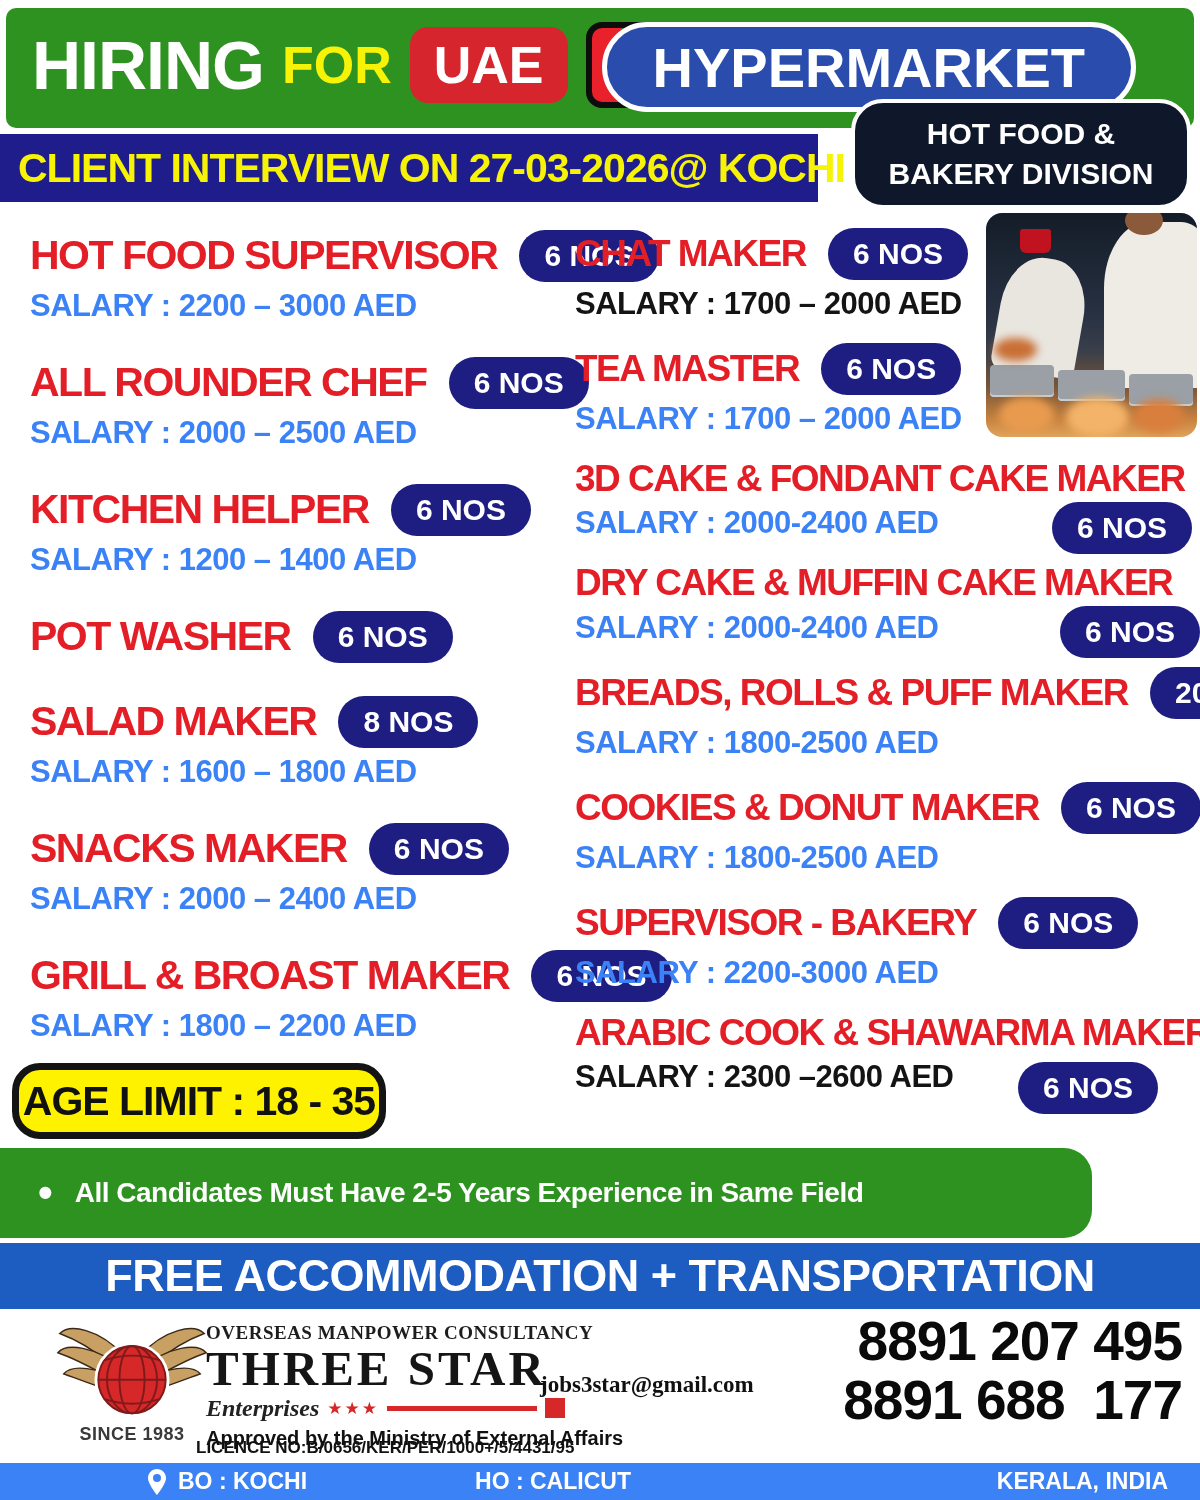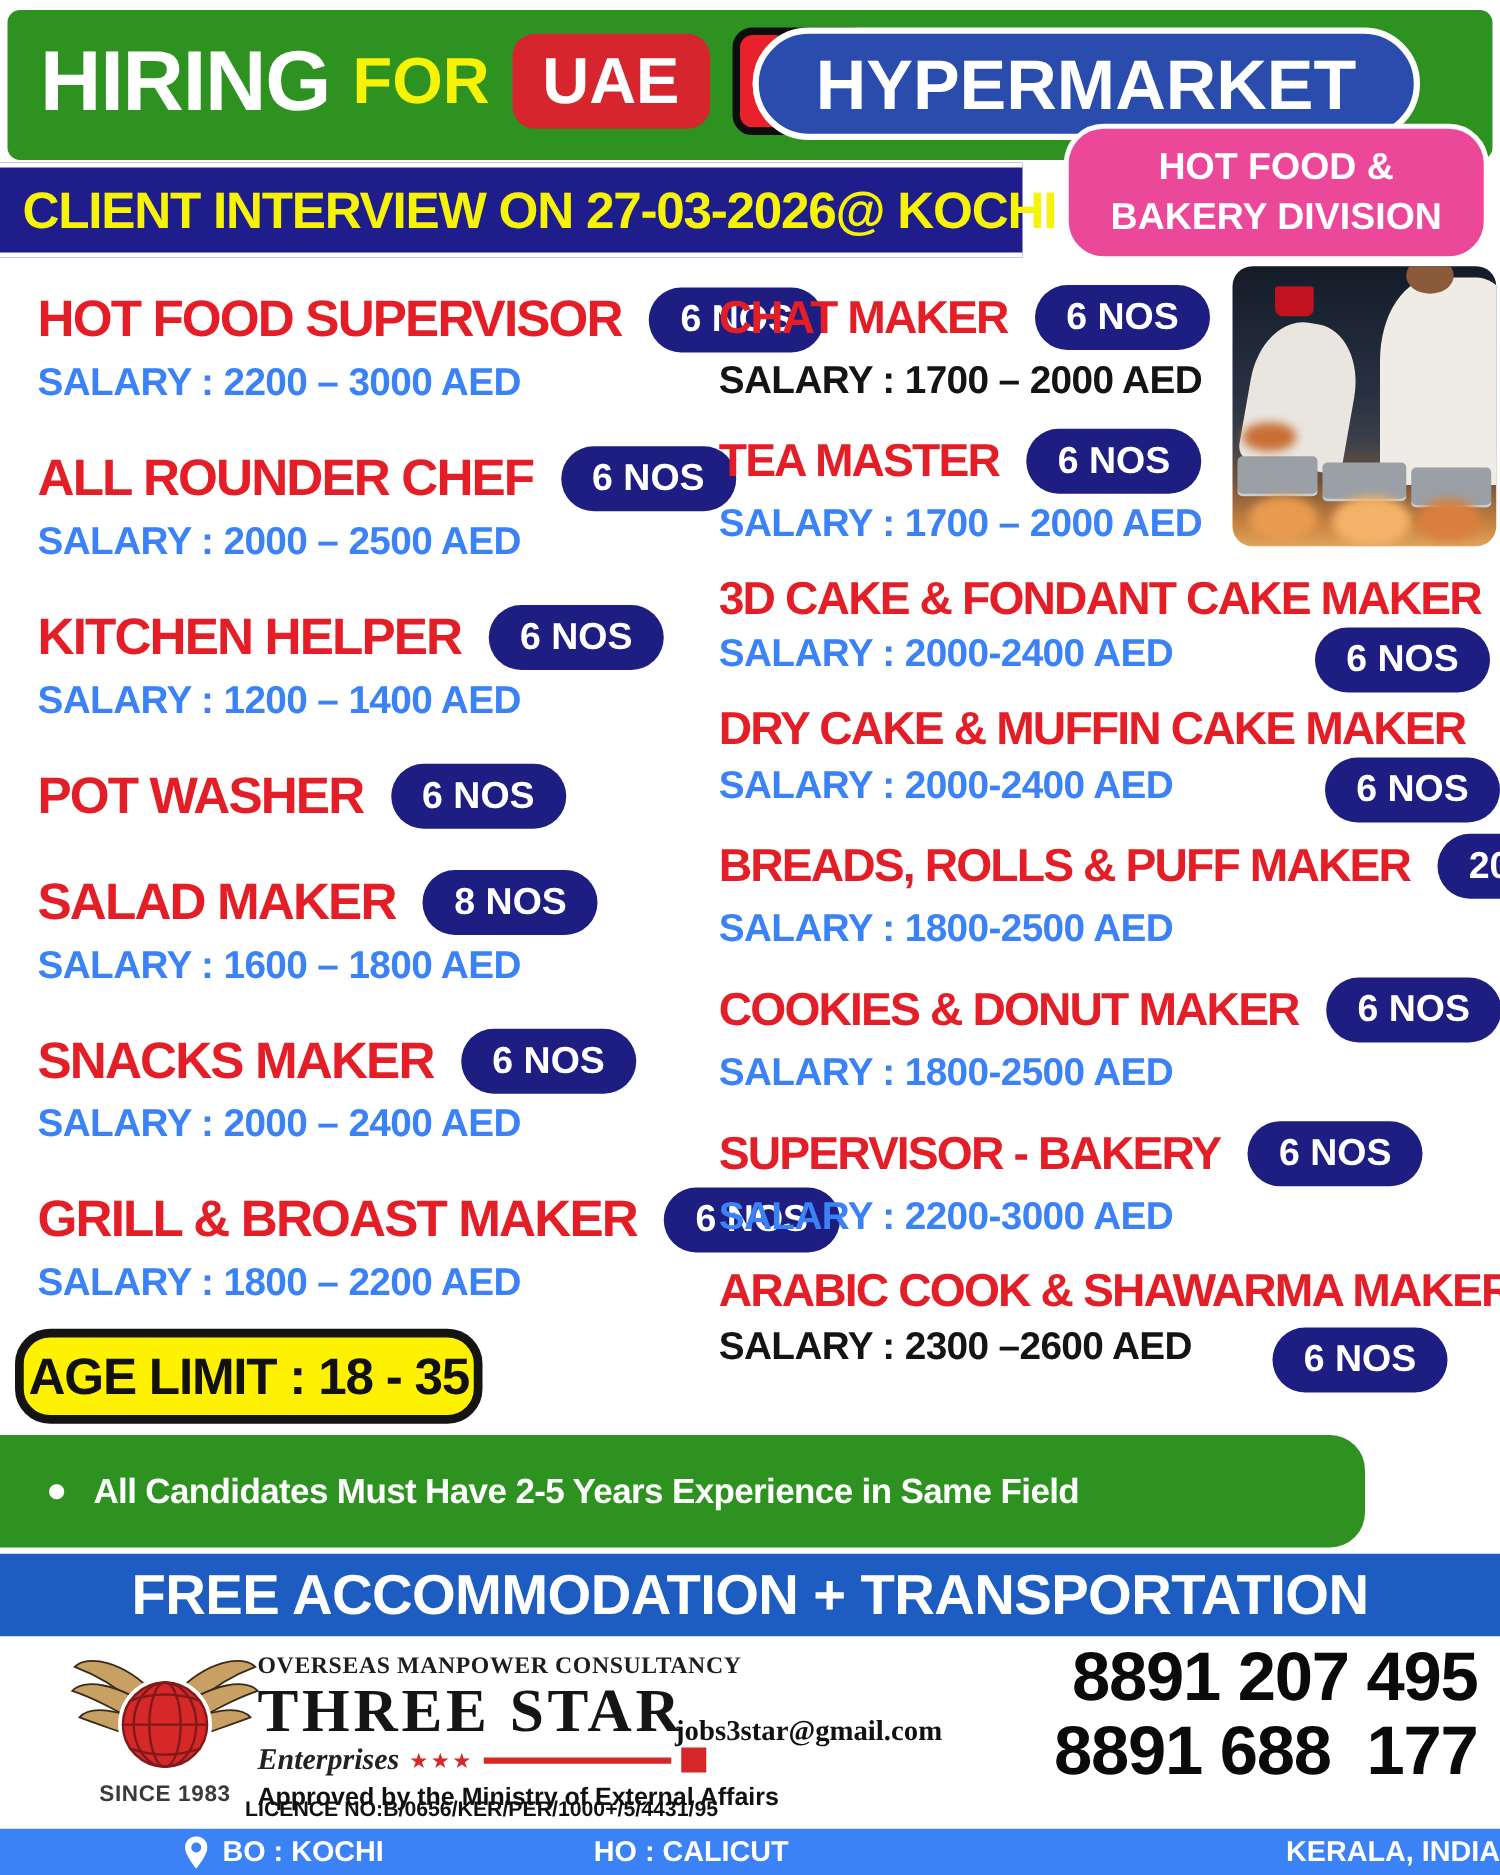--- a/index.html
+++ b/index.html
@@ -25,21 +25,21 @@
   .hyper-box{position:absolute;right:58px;top:14px;height:80px;padding:0 46px;
     background:#2a4cad;border:5px solid #ffffff;border-radius:46px;
     display:flex;align-items:center;color:#fff;font-size:56px;font-weight:800;letter-spacing:0;}
   
   .interview-bar{position:absolute;top:130px;left:0;width:818px;height:76px;
     background:#1f1c8c;border-top:4px solid #fff;border-bottom:4px solid #fff;
     box-sizing:border-box;display:flex;align-items:center;}
   .interview-text{color:#f7f307;font-size:41px;font-weight:800;padding-left:18px;
     letter-spacing:-1px;white-space:nowrap;}
   .division-box{position:absolute;left:851px;top:99px;width:340px;height:110px;
-    background:#ec4899;border:4px solid #fff;border-radius:32px;box-sizing:border-box;
+    background:#0f172a;border:4px solid #fff;border-radius:32px;box-sizing:border-box;
     display:flex;flex-direction:column;align-items:center;justify-content:center;
     z-index:6;color:#fff;font-weight:800;line-height:1.35;}
   .division-box span{font-size:30px;}
   
   .photo{position:absolute;left:986px;top:213px;width:211px;height:224px;
     border-radius:16px;overflow:hidden;
     background:linear-gradient(180deg,#141c28 0%,#273142 45%,#3a3f4a 62%,#7a5638 78%,#c8823f 92%,#e0a45c 100%);}
   .photo .chef1{position:absolute;left:6%;top:20%;width:40%;height:52%;
     background:#e9e6e0;border-radius:45% 45% 10% 10%;transform:rotate(10deg);}
   .photo .fez1{position:absolute;left:16%;top:7%;width:15%;height:11%;
@@ -102,21 +102,21 @@
   .phones{position:absolute;right:18px;top:1312px;text-align:right;color:#0a0a0a;
     font-size:55px;font-weight:800;letter-spacing:-1px;line-height:1.07;}
   .phones div{white-space:pre;}
   
   .bottom-bar{position:absolute;left:0;top:1463px;width:1200px;height:37px;
     background:#3b82f6;color:#fff;display:flex;align-items:center;
     font-size:23px;font-weight:700;}
   .bottom-bar .pin{margin-left:148px;display:flex;align-items:center;}
   .bottom-bar .bo{margin-left:12px;}
   .bottom-bar .ho{margin-left:168px;}
-  .bottom-bar .region{margin-left:auto;text-align:center;}
+  .bottom-bar .region{margin-left:auto;margin-right:32px;text-align:center;}
 </style>
 </head>
 <body>
 
 <div class="top-green">
   <div class="hiring-row">
     <span class="hiring">HIRING</span>
     <span class="for">FOR</span>
     <span class="uae-box">UAE</span>
     <span class="flag">

